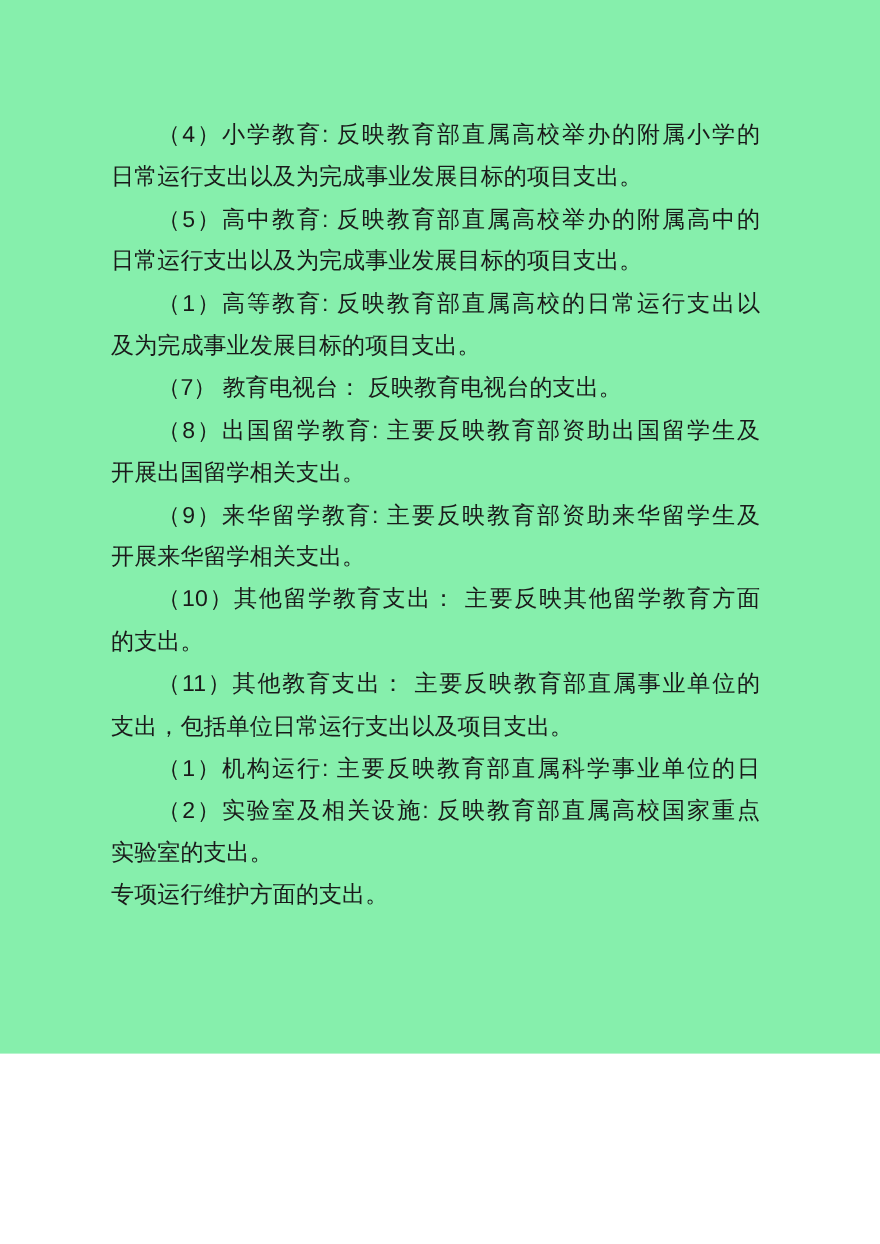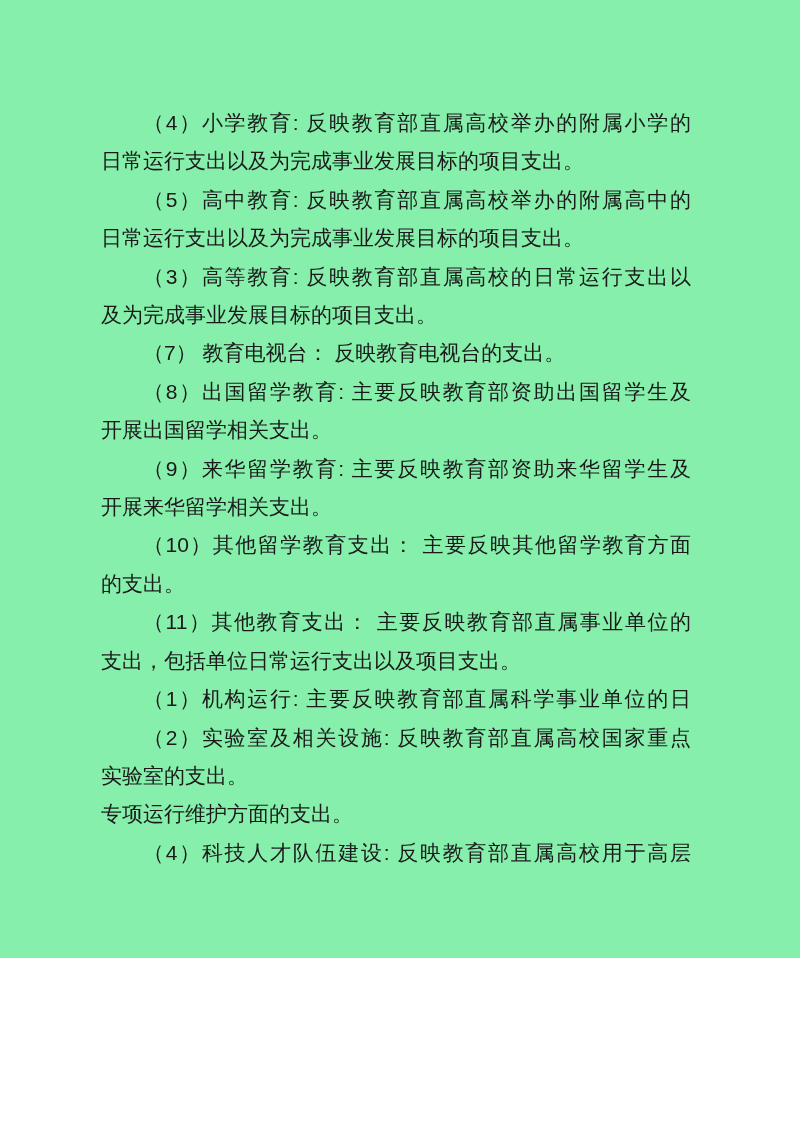--- a/index.html
+++ b/index.html
@@ -49,31 +49,30 @@
 </style>
 </head>
 <body>
 
 <div class="page">
   <div class="body-text">
     <div class="ln indent fill">（4）小学教育: 反映教育部直属高校举办的附属小学的</div>
     <div class="ln">日常运行支出以及为完成事业发展目标的项目支出。</div>
     <div class="ln indent fill">（5）高中教育: 反映教育部直属高校举办的附属高中的</div>
     <div class="ln">日常运行支出以及为完成事业发展目标的项目支出。</div>
-    <div class="ln indent fill">（3）高等教育: 反映教育部直属高校的日常运行支出以</div>
+    <div class="ln indent fill">（1）高等教育: 反映教育部直属高校的日常运行支出以</div>
     <div class="ln">及为完成事业发展目标的项目支出。</div>
     <div class="ln indent">（7） 教育电视台： 反映教育电视台的支出。</div>
     <div class="ln indent fill">（8）出国留学教育: 主要反映教育部资助出国留学生及</div>
     <div class="ln">开展出国留学相关支出。</div>
     <div class="ln indent fill">（9）来华留学教育: 主要反映教育部资助来华留学生及</div>
     <div class="ln">开展来华留学相关支出。</div>
     <div class="ln indent fill">（10）其他留学教育支出： 主要反映其他留学教育方面</div>
     <div class="ln">的支出。</div>
     <div class="ln indent fill">（11）其他教育支出： 主要反映教育部直属事业单位的</div>
     <div class="ln">支出，包括单位日常运行支出以及项目支出。</div>
     <div class="ln indent fill">（1）机构运行: 主要反映教育部直属科学事业单位的日</div>
     <div class="ln indent fill">（2）实验室及相关设施: 反映教育部直属高校国家重点</div>
     <div class="ln">实验室的支出。</div>
     <div class="ln">专项运行维护方面的支出。</div>
-    <div class="ln indent fill">（4）科技人才队伍建设: 反映教育部直属高校用于高层</div>
   </div>
   <div class="page-number">41</div>
 </div>
 
 </body></html>

